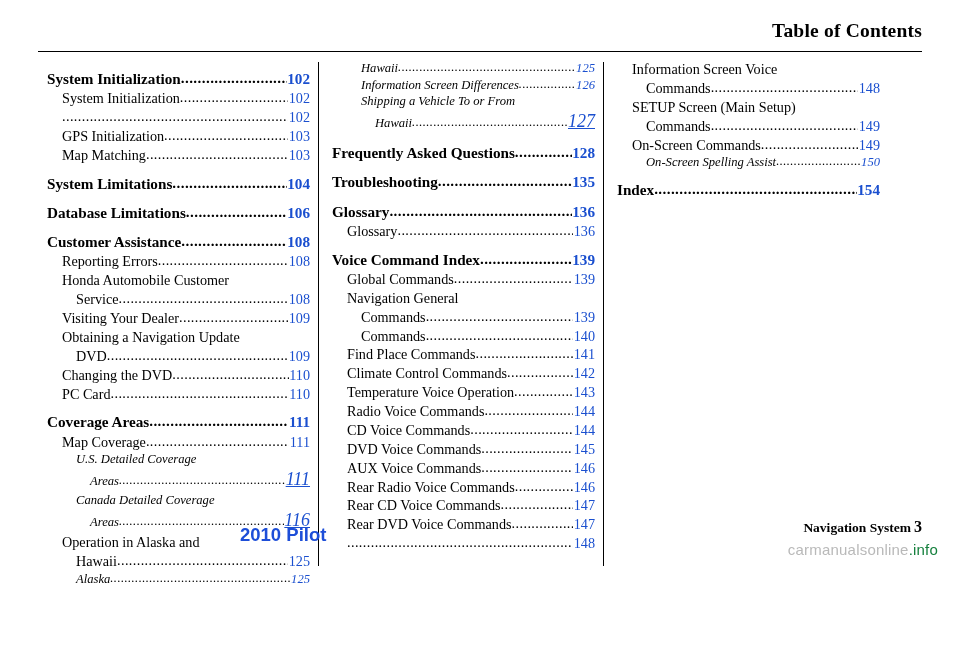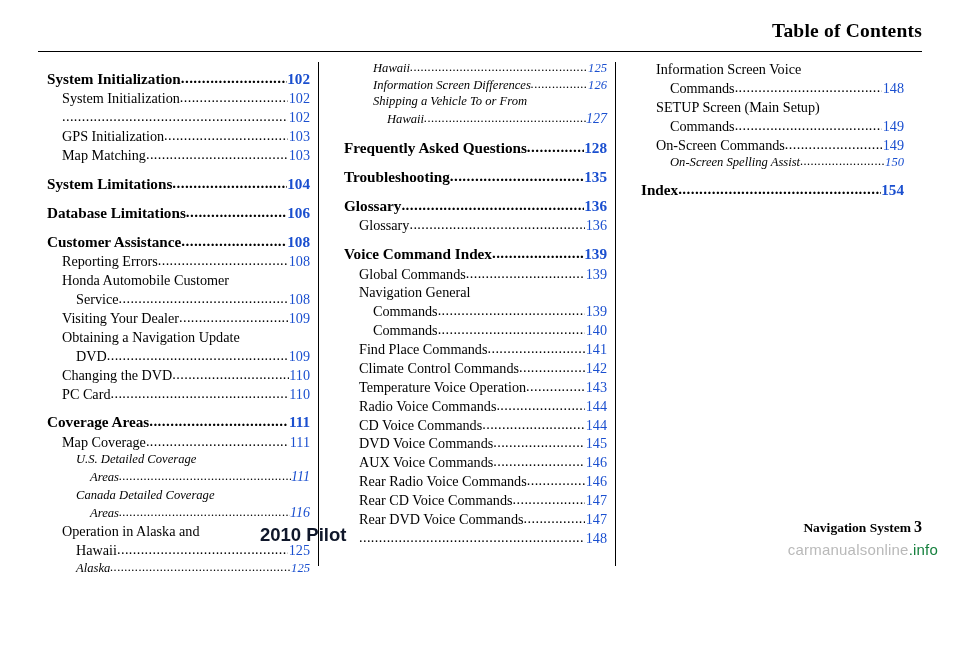--- a/index.html
+++ b/index.html
@@ -36,21 +36,21 @@
     top: 51px;
     border-top: 1.6px solid #000000;
   }
   .columns {
     position: absolute;
     left: 38px;
     top: 60px;
     width: 884px;
     height: 540px;
     display: flex;
-    gap: 16px;
+    gap: 4px;
   }
   .col {
     width: 281px;
     padding: 0 9px;
     box-sizing: border-box;
     position: relative;
   }
   .col.div-right::after {
     content: "";
     position: absolute;
@@ -108,21 +108,21 @@
     font-size: 14.2px;
     padding-left: 29px;
   }
   .lvl-1-cont .pg { font-size: 14.2px; }
 
   .lvl-2-cont {
     font-size: 12.6px;
     font-style: italic;
     padding-left: 43px;
   }
-  .lvl-2-cont .pg { font-size: 14px; font-style: italic; }
+  .lvl-2-cont .pg { font-size: 18px; font-style: italic; text-decoration: underline; }
 
   .nodots .dots { visibility: hidden; }
 
   .footer-right {
     position: absolute;
     right: 38px;
     bottom: 28px;
     font-size: 13.5px;
     font-weight: bold;
   }
@@ -131,22 +131,21 @@
     font-weight: bold;
     padding-left: 3px;
   }
   .footer-model {
     position: absolute;
     left: 240px;
     bottom: 18px;
     font-size: 18.5px;
     font-family: "Liberation Sans", sans-serif;
     font-weight: bold;
-    color: #0f172a;
-    margin-left: 20px;
+    color: #1d4ed8;
   }
   .watermark {
     position: absolute;
     right: 22px;
     bottom: 6px;
     font-size: 15px;
     font-family: "Liberation Sans", sans-serif;
     color: #b9b9b9;
     letter-spacing: 0.2px;
   }

